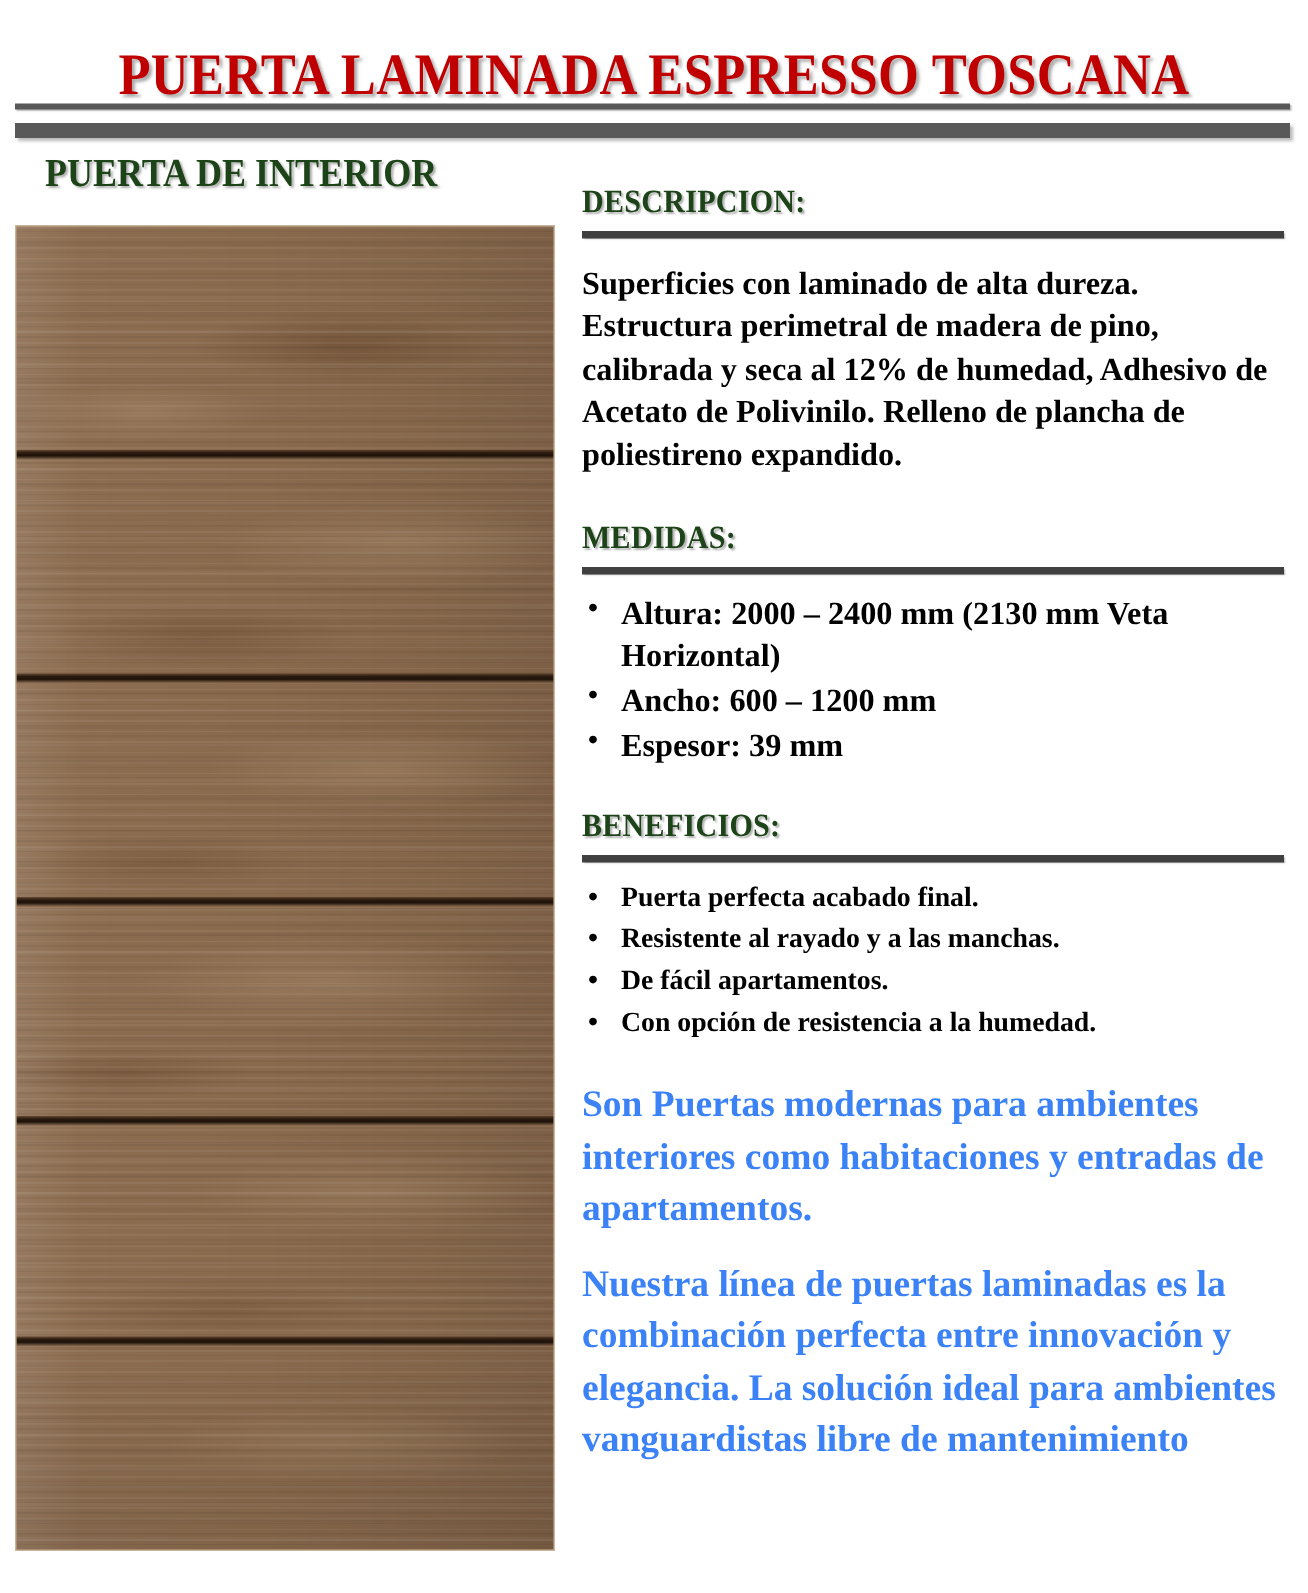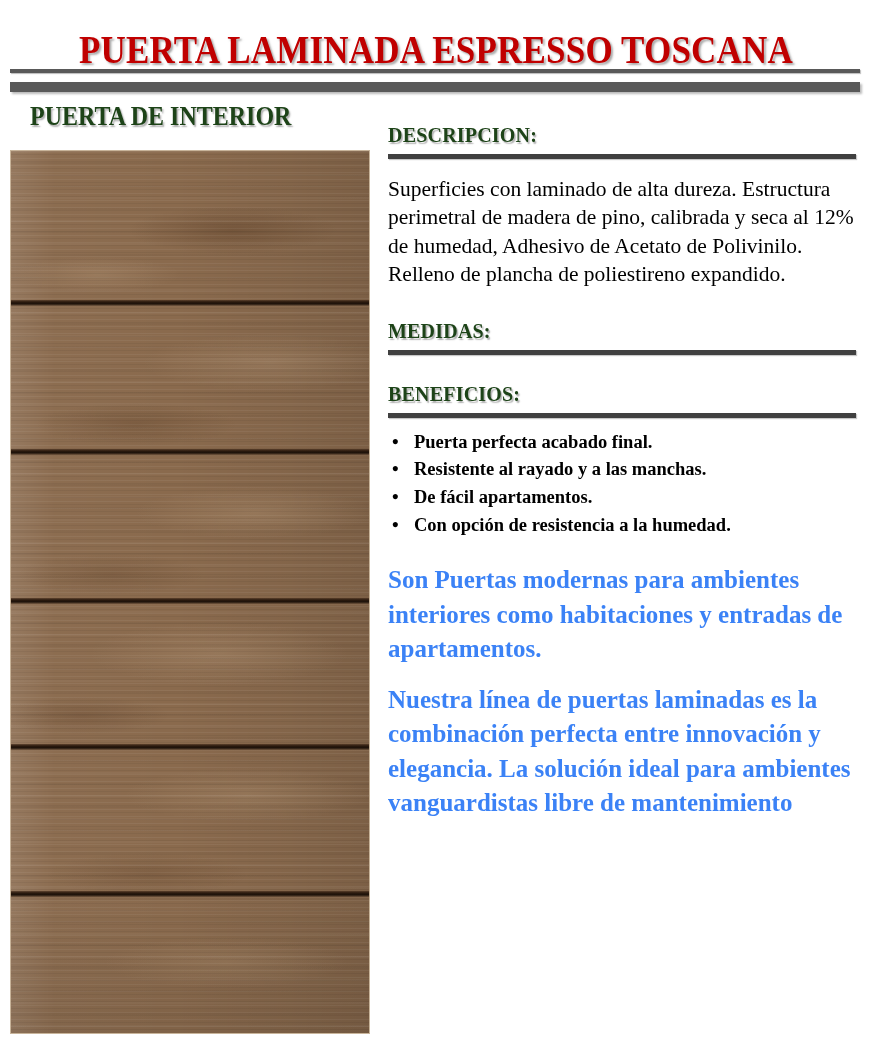--- a/index.html
+++ b/index.html
@@ -164,21 +164,21 @@
   }
   .sec-rule {
     width: 468px;
     height: 5px;
     background: #404040;
     box-shadow: 1px 1px 1px rgba(180,180,180,0.75);
     margin-top: 8px;
   }
   .body-text {
     font-size: 21.5px;
-    font-weight: normal;
+    font-weight: bold;
     line-height: 1.32;
     color: #000000;
     margin-top: 16px;
   }
   ul.bullets {
     list-style: none;
     margin: 12px 0 0 0;
     padding: 0;
   }
   ul.bullets > li {
@@ -238,20 +238,25 @@
 
   <div class="sec-descripcion">
     <div class="sec-head">DESCRIPCION:</div>
     <div class="sec-rule"></div>
     <div class="body-text">Superficies con laminado de alta dureza. Estructura perimetral de madera de pino, calibrada y seca al 12% de humedad, Adhesivo de Acetato de Polivinilo. Relleno de plancha de poliestireno expandido.</div>
   </div>
 
   <div class="sec-medidas">
     <div class="sec-head">MEDIDAS:</div>
     <div class="sec-rule"></div>
+    <ul class="bullets medidas">
+      <li>Altura: 2000 – 2400 mm (2130 mm Veta Horizontal)</li>
+      <li>Ancho: 600 – 1200 mm</li>
+      <li>Espesor: 39 mm</li>
+    </ul>
   </div>
 
   <div class="sec-beneficios">
     <div class="sec-head">BENEFICIOS:</div>
     <div class="sec-rule"></div>
     <ul class="bullets beneficios">
       <li>Puerta perfecta acabado final.</li>
       <li>Resistente al rayado y a las manchas.</li>
       <li>De fácil apartamentos.</li>
       <li>Con opción de resistencia a la humedad.</li>

